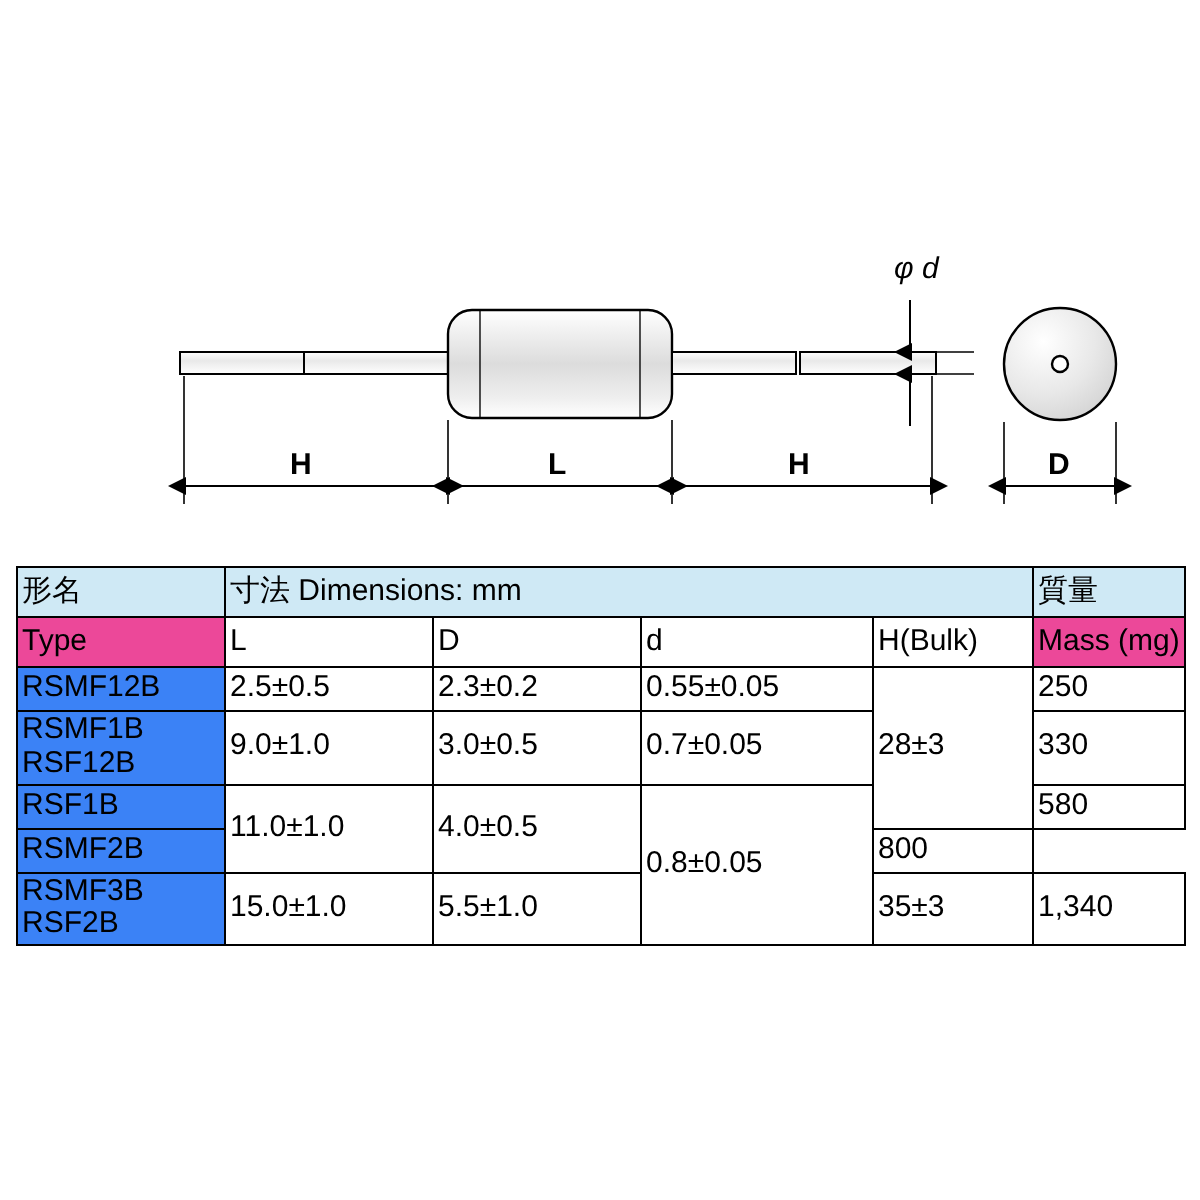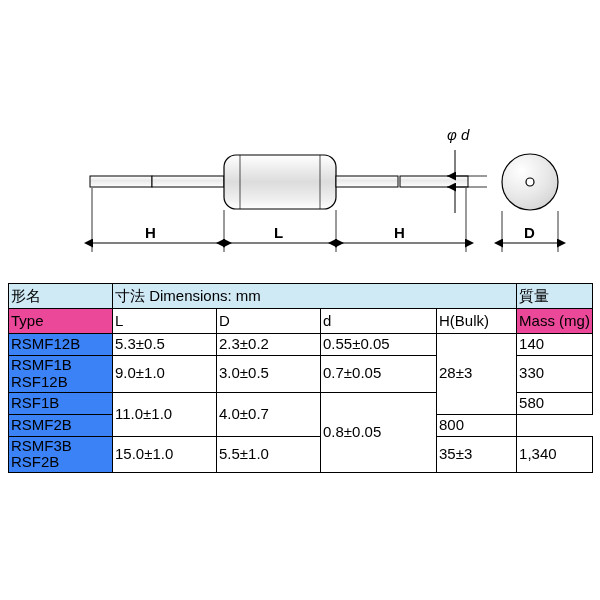--- a/index.html
+++ b/index.html
@@ -198,42 +198,42 @@
           <th class="white">D</th>
           <th class="white">d</th>
           <th class="white">H(Bulk)</th>
           <th class="hdr2 nowrap">Mass (mg)</th>
         </tr>
       </thead>
       <tbody>
 
         <tr class="row-h">
           <td class="c-type">RSMF12B</td>
-          <td class="white">5.3±0.5</td>
+          <td class="white">2.5±0.5</td>
           <td class="white">2.3±0.2</td>
           <td class="white">0.55±0.05</td>
           <td class="white" rowspan="3">28±3</td>
-          <td class="white">140</td>
+          <td class="white">250</td>
         </tr>
 
         <tr class="row-h2">
           <td class="c-type two-line">
             <div>RSMF1B</div>
             <div>RSF12B</div>
           </td>
           <td class="white">9.0±1.0</td>
           <td class="white">3.0±0.5</td>
           <td class="white">0.7±0.05</td>
           <td class="white">330</td>
         </tr>
 
         <tr class="row-h">
           <td class="c-type">RSF1B</td>
           <td class="white" rowspan="2">11.0±1.0</td>
-          <td class="white" rowspan="2">4.0±0.7</td>
+          <td class="white" rowspan="2">4.0±0.5</td>
           <td class="white" rowspan="3">0.8±0.05</td>
           <td class="white">580</td>
         </tr>
 
         <tr class="row-h">
           <td class="c-type">RSMF2B</td>
           <td class="white">800</td>
         </tr>
 
         <tr class="row-h2">

